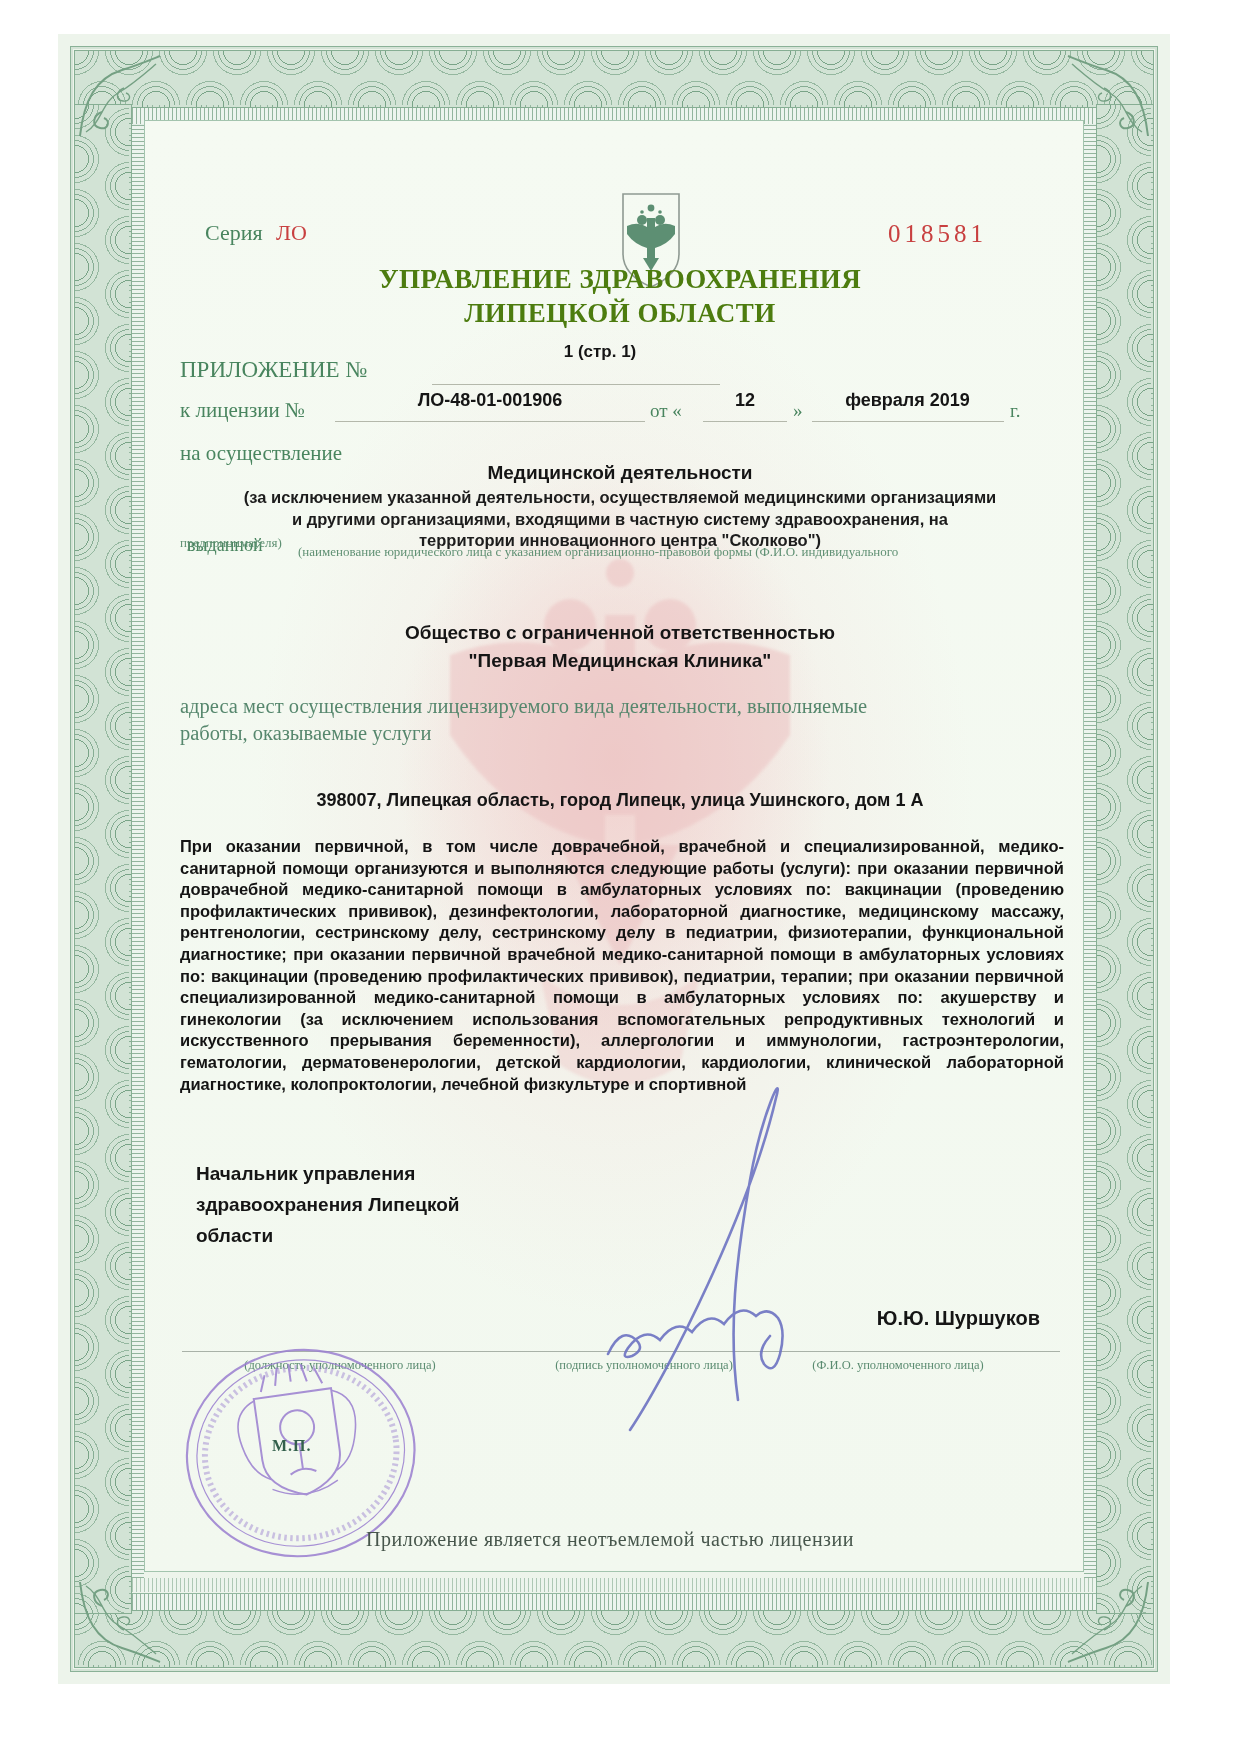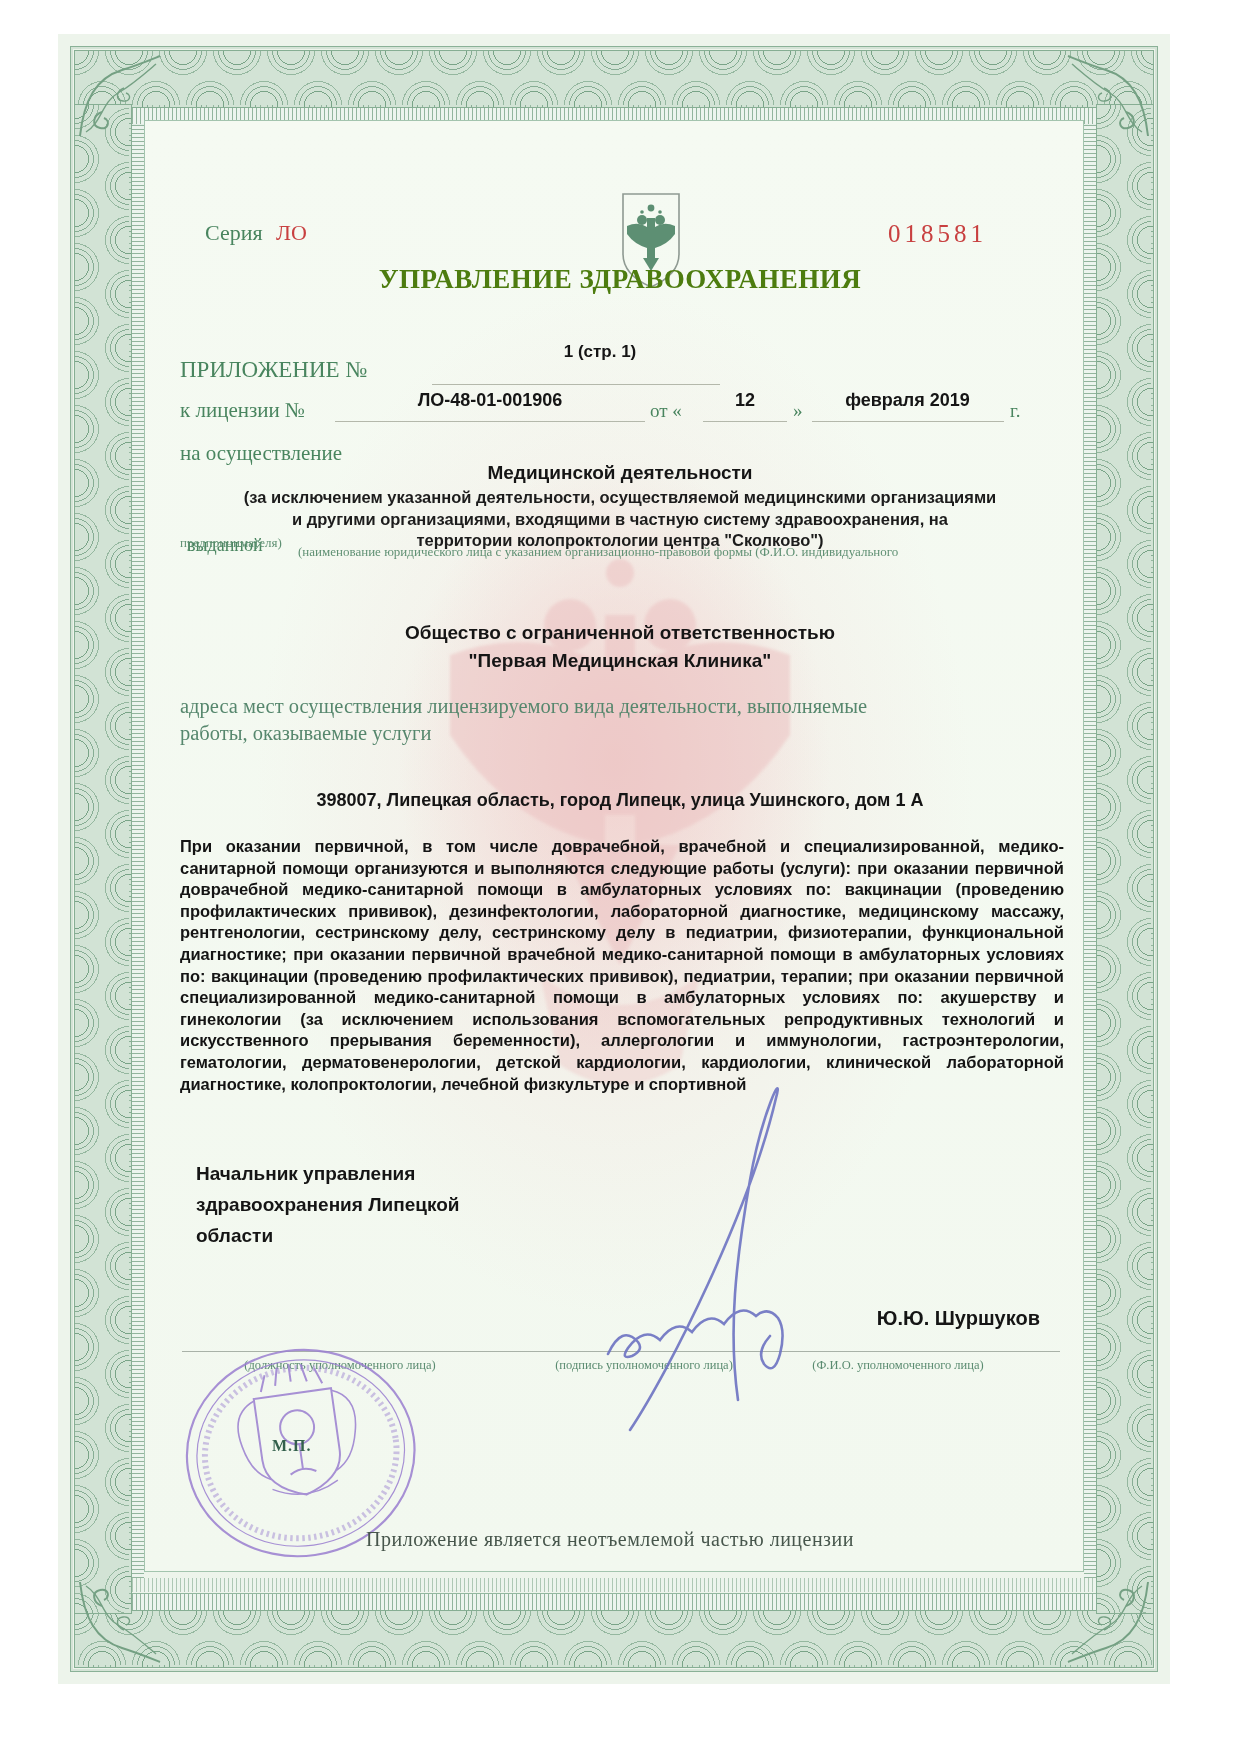--- a/index.html
+++ b/index.html
@@ -144,20 +144,21 @@
       <path d="M27,68 h16 l-8,13 z"></path>
       <circle cx="35" cy="18" r="3.4"></circle>
       <circle cx="26" cy="22" r="1.8"></circle>
         <circle cx="44" cy="22" r="1.8"></circle>
     </g>
   </svg>
 
   <div class="t red" style="left:888px;top:220px;font-size:25px;letter-spacing:4px;">018581</div>
 
   <div class="t title" style="left:160px;width:920px;top:264px;">УПРАВЛЕНИЕ ЗДРАВООХРАНЕНИЯ</div>
+  <div class="t title" style="left:160px;width:920px;top:298px;">ЛИПЕЦКОЙ ОБЛАСТИ</div>
 
   <div class="t sans-b center" style="left:480px;width:240px;top:342px;font-size:17px;">1 (стр. 1)</div>
 
   <div class="t green-serif" style="left:180px;top:357px;font-size:23px;">ПРИЛОЖЕНИЕ   №</div>
   <div class="uline" style="left:432px;top:384px;width:288px;"></div>
 
   <div class="t sans-b center" style="left:335px;width:310px;top:390px;font-size:18px;">ЛО-48-01-001906</div>
   <div class="t green-serif" style="left:180px;top:398px;font-size:21px;">к лицензии №</div>
   <div class="uline" style="left:335px;top:421px;width:310px;"></div>
 
@@ -167,21 +168,21 @@
   <div class="t green-serif" style="left:793px;top:400px;font-size:19px;">»</div>
   <div class="t sans-b center" style="left:815px;width:185px;top:390px;font-size:18px;">февраля 2019</div>
   <div class="uline" style="left:812px;top:421px;width:192px;"></div>
   <div class="t green-serif" style="left:1010px;top:400px;font-size:19px;">г.</div>
 
   <div class="t green-serif" style="left:180px;top:441px;font-size:21px;">на осуществление</div>
 
   <div class="t sans-b center" style="left:160px;width:920px;top:462px;font-size:19px;">Медицинской деятельности</div>
   <div class="t center" style="left:160px;width:920px;top:488px;font-size:16.5px;font-family:'Liberation Sans',sans-serif;font-weight:600;color:#1c1c1c;">(за исключением указанной деятельности, осуществляемой медицинскими организациями</div>
   <div class="t center" style="left:160px;width:920px;top:510px;font-size:16.5px;font-family:'Liberation Sans',sans-serif;font-weight:600;color:#1c1c1c;">и другими организациями, входящими в частную систему здравоохранения, на</div>
-  <div class="t center" style="left:160px;width:920px;top:531px;font-size:16.5px;font-family:'Liberation Sans',sans-serif;font-weight:600;color:#1c1c1c;">территории колопроктологии центра "Сколково")</div>
+  <div class="t center" style="left:160px;width:920px;top:531px;font-size:16.5px;font-family:'Liberation Sans',sans-serif;font-weight:600;color:#1c1c1c;">территории инновационного центра "Сколково")</div>
 
   <div class="t green-serif" style="left:187px;top:535px;font-size:18px;">выданной</div>
   <div class="t green-serif note-sm" style="left:298px;top:544px;">(наименование юридического лица с указанием организационно-правовой формы (Ф.И.О. индивидуального</div>
   <div class="t green-serif note-sm" style="left:180px;top:535px;">предпринимателя)</div>
 
   <div class="t sans-b center" style="left:160px;width:920px;top:622px;font-size:19px;">Общество с ограниченной ответственностью</div>
   <div class="t sans-b center" style="left:160px;width:920px;top:650px;font-size:19px;">"Первая Медицинская Клиника"</div>
 
   <div class="t green-serif" style="left:180px;top:695px;font-size:20.5px;color:#56876d;">адреса мест осуществления лицензируемого вида деятельности, выполняемые</div>
   <div class="t green-serif" style="left:180px;top:722px;font-size:20.5px;color:#56876d;">работы, оказываемые услуги</div>

